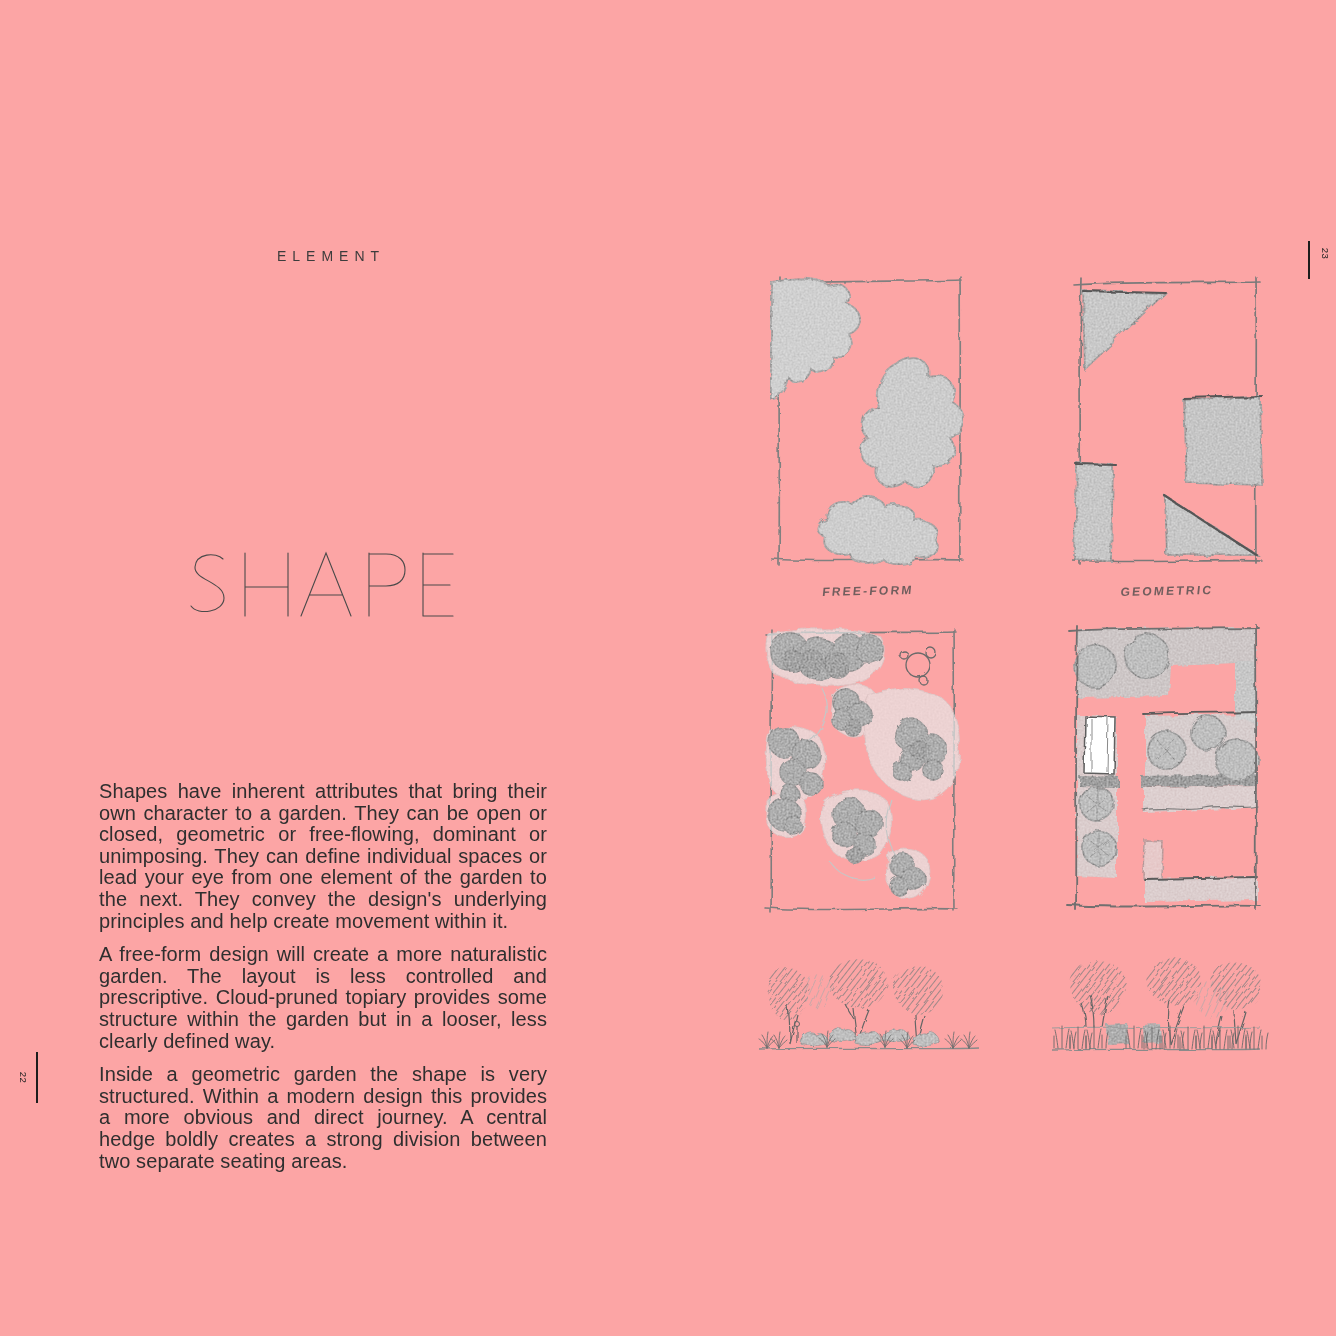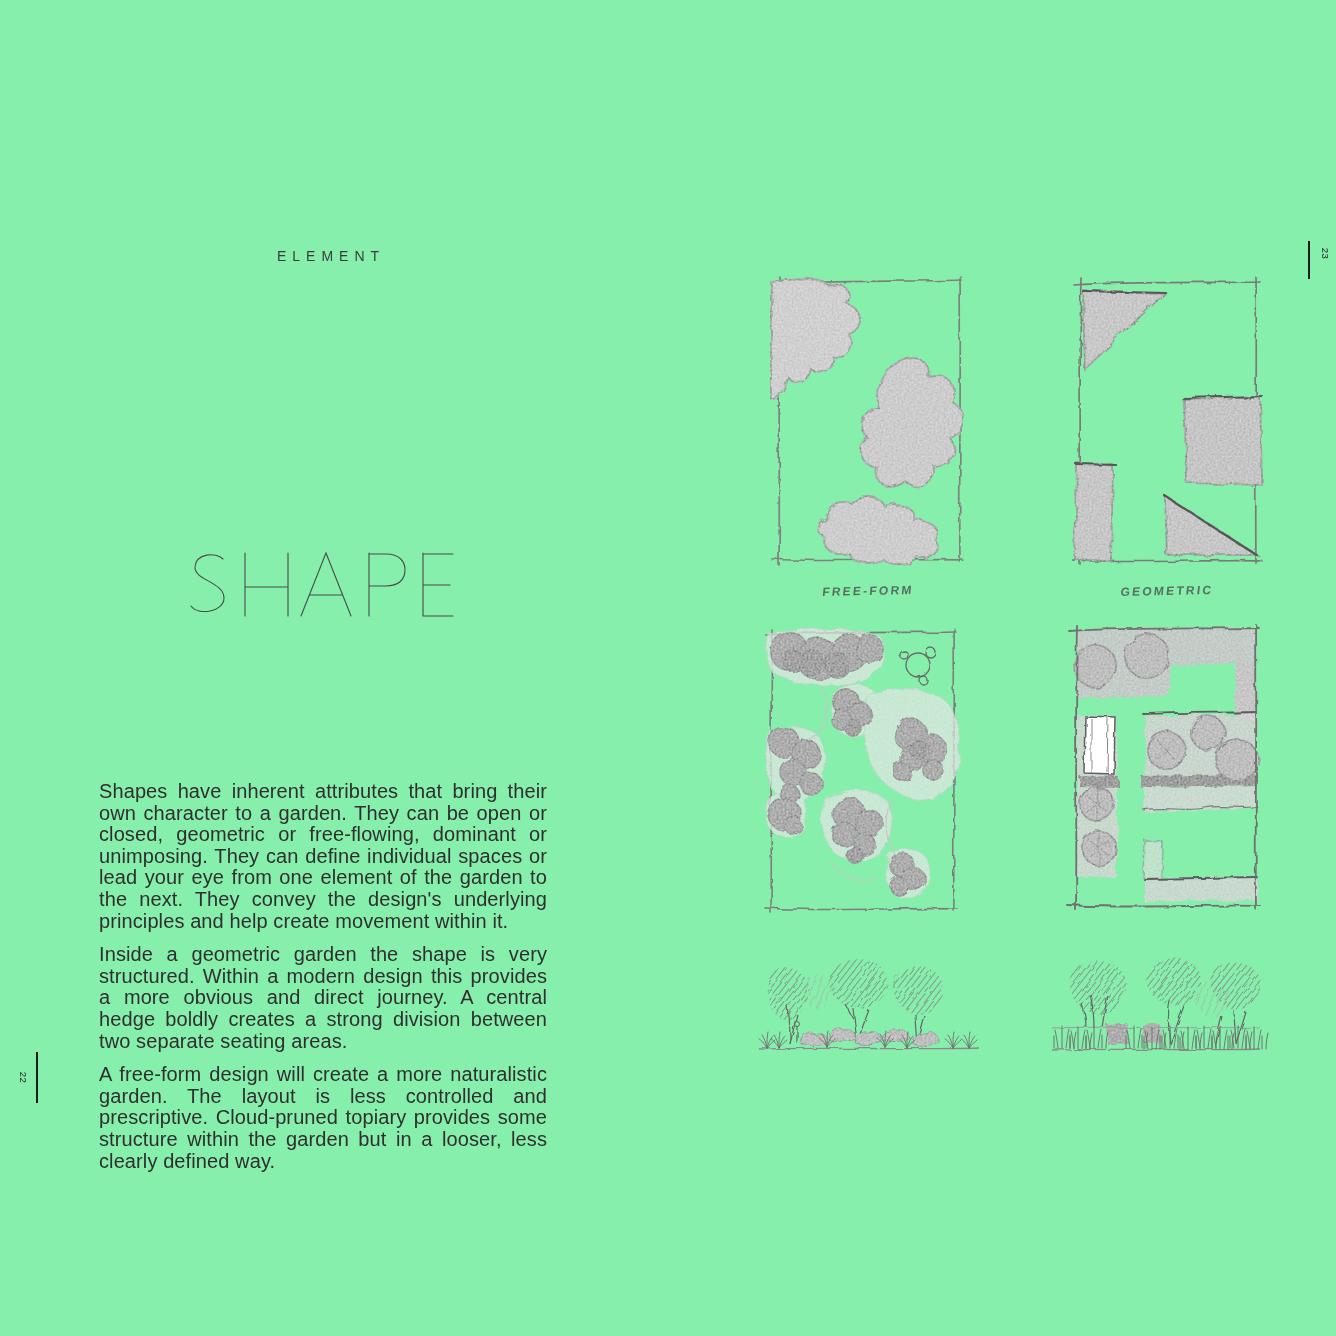--- a/index.html
+++ b/index.html
@@ -1,17 +1,17 @@
 <!DOCTYPE html>
 <html><head>
 <meta charset="utf-8">
 <style>
   html,body{margin:0;padding:0;background:#fff;}
   .spread{
-    position:relative;width:1336px;height:1336px;background:#86efac;
+    position:relative;width:1336px;height:1336px;background:#fca5a5;
     font-family:"Liberation Sans",sans-serif;color:#3a3a3a;overflow:hidden;
   }
   .sr{position:absolute;width:1px;height:1px;overflow:hidden;clip:rect(0 0 0 0);white-space:nowrap;}
   
   .kicker{
     position:absolute;left:277px;top:248px;
     font-size:14px;letter-spacing:6px;color:#3c3c3c;font-weight:400;
   }
   .chapter-title{position:absolute;left:188px;top:551px;width:270px;height:68px;}
   .body-copy{
@@ -97,22 +97,22 @@
             </g>
           <g transform="translate(232,0)">
               <path d="M3,2 L3,65 M3,3 L33,3 M3,34 L30,34 M3,65 L33,65"></path>
             </g>
         </g>
       </svg>
     </figure>
 
     <div class="body-copy">
       <p>Shapes have inherent attributes that bring their own character to a garden. They can be open or closed, geometric or free-flowing, dominant or unimposing. They can define individual spaces or lead your eye from one element of the garden to the next. They convey the design's underlying principles and help create movement within it.</p>
+      <p>A free-form design will create a more naturalistic garden. The layout is less controlled and prescriptive. Cloud-pruned topiary provides some structure within the garden but in a looser, less clearly defined way.</p>
       <p>Inside a geometric garden the shape is very structured. Within a modern design this provides a more obvious and direct journey. A central hedge boldly creates a strong division between two separate seating areas.</p>
-      <p>A free-form design will create a more naturalistic garden. The layout is less controlled and prescriptive. Cloud-pruned topiary provides some structure within the garden but in a looser, less clearly defined way.</p>
     </div>
 
     <div class="folio folio-left" style="left:0;top:1052px;width:50px;height:52px;">
       <span class="rule"></span>
       <span class="num">22</span>
     </div>
   </section>
 
   <section>
 

